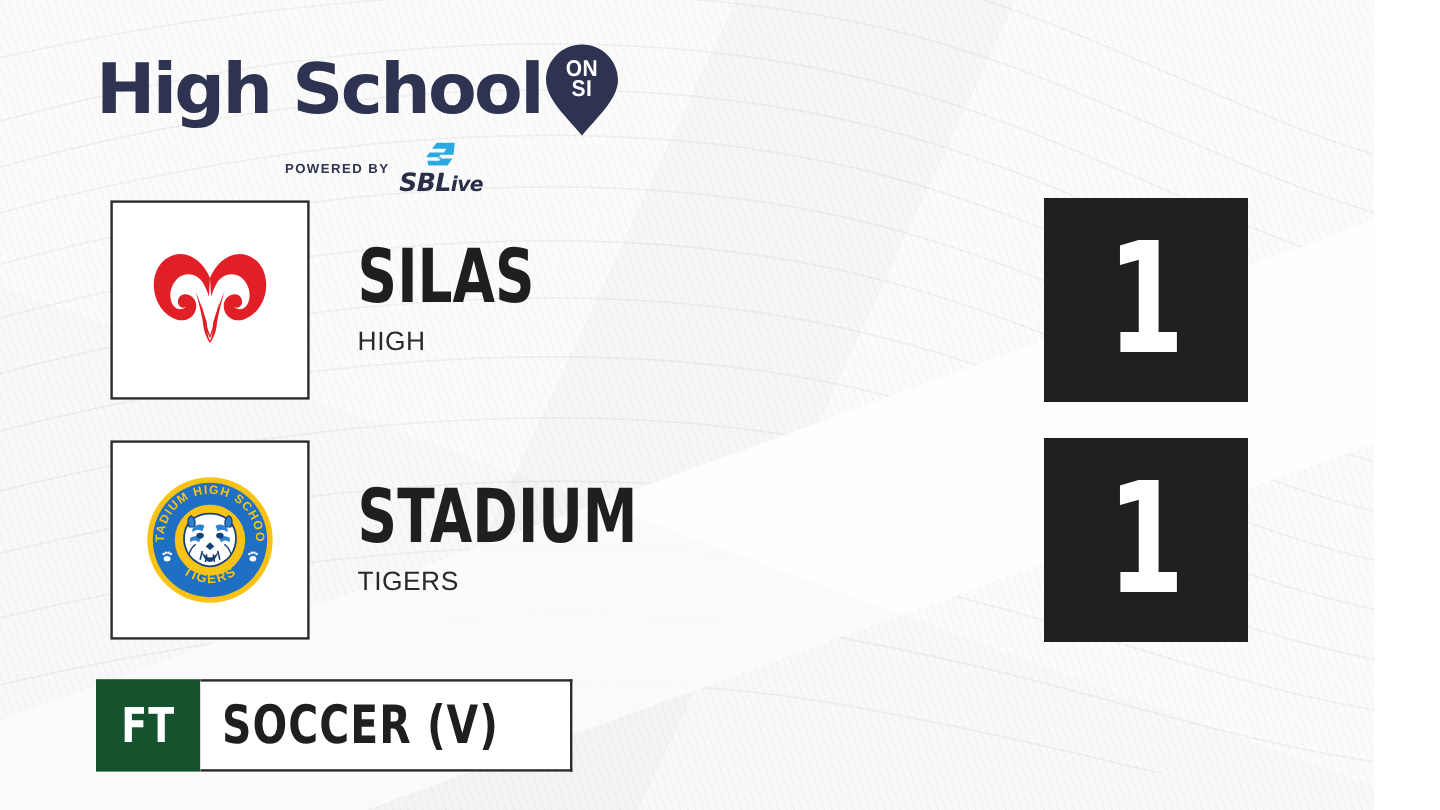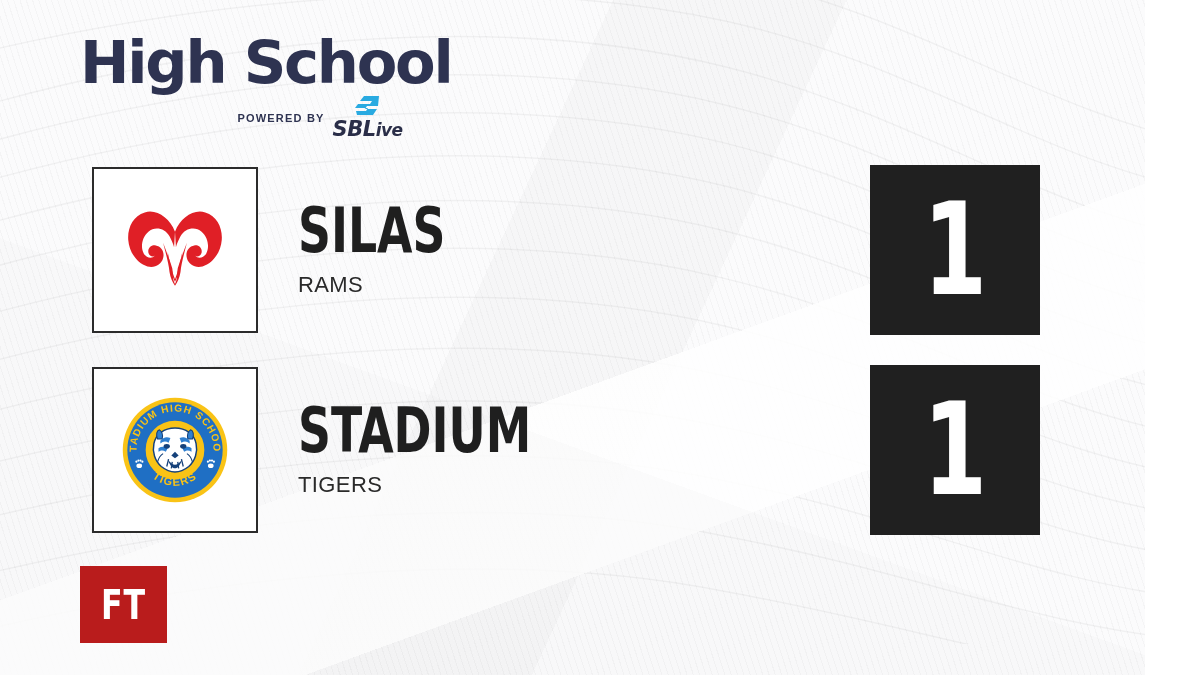--- a/index.html
+++ b/index.html
@@ -211,21 +211,21 @@
   .status-bar {
     position: absolute;
     left: 80px;
     top: 566px;
     height: 77px;
     display: flex;
     align-items: stretch;
   }
   .status-chip {
     width: 87px;
-    background: #b91c1c;
+    background: #14532d;
     display: flex;
     align-items: center;
     justify-content: center;
   }
   .status-chip-text {
     font-family: "DejaVu Sans Condensed", "Liberation Sans Narrow", "Liberation Sans", sans-serif;
     font-weight: 700;
     font-size: 40px;
     color: #ffffff;
     letter-spacing: 1px;
@@ -275,20 +275,29 @@
       <path d="M-50,10 C220,-50 520,-74 760,-26 C960,14 1090,116 1260,150"></path>
     </g>
   </svg>
   <div class="bg-layer bg-facet-a"></div>
   <div class="bg-layer bg-facet-b"></div>
   <div class="bg-layer bg-facet-c"></div>
 
   <div class="brand">
     <div class="brand-row">
       <div class="brand-word">High School</div>
+      <div class="pin">
+        <svg width="62" height="78" viewBox="0 0 62 78">
+          <path d="M31 1 C14.5 1 1 14.2 1 30.6 C1 47 20 63 31 77 C42 63 61 47 61 30.6 C61 14.2 47.5 1 31 1 Z" fill="#2e3351"></path>
+        </svg>
+        <div class="pin-text">
+          <div>ON</div>
+          <div>SI</div>
+        </div>
+      </div>
     </div>
     <div class="powered">
       <div class="powered-label">POWERED BY</div>
       <div class="sblive">
         <svg width="26" height="21" viewBox="0 0 26 21">
           <path d="M24,1 L9,1 L5,6 L17,6 L15,9 L3,9 L0,13 L13,13 L11,16 L1,16 L2,20 L18,20 L22,14 L10,14 L12,11 L23,11 Z" fill="#29aae1"></path>
         </svg>
         <div class="sblive-word"><span>SBL</span><span class="lite">ive</span></div>
       </div>
     </div>
@@ -309,21 +318,21 @@
           <path d="M47,52 C50,60 54,70 57,80 C58,86 57,92 60,97 C63,92 62,86 63,80
                    C66,70 70,60 73,52 C70,64 67,74 66,84 C65,90 63,95 60,99
                    C57,95 55,90 54,84 C53,74 50,64 47,52 Z"></path>
           <path d="M52,62 C54,72 56,82 60,92 C64,82 66,72 68,62
                    C67,74 65,84 60,95 C55,84 53,74 52,62 Z"></path>
         </g>
       </svg>
     </div>
     <div class="team-text">
       <div class="team-name">SILAS</div>
-      <div class="team-mascot">RAMS</div>
+      <div class="team-mascot">HIGH</div>
     </div>
   </div>
   <div class="score-box" style="top:165px;">
     <div class="score-value">1</div>
   </div>
 
   <div class="team-row row-2">
     <div class="logo-card">
       <svg width="110" height="110" viewBox="0 0 120 120">
         <circle cx="60" cy="60" r="57" fill="#f9c316"></circle>
@@ -383,15 +392,18 @@
     </div>
   </div>
   <div class="score-box" style="top:365px;">
     <div class="score-value">1</div>
   </div>
 
   <div class="status-bar">
     <div class="status-chip">
       <div class="status-chip-text">FT</div>
     </div>
+    <div class="status-main">
+      <div class="status-main-text">SOCCER (V)</div>
+    </div>
   </div>
 
 </div>
 
 </body></html>

